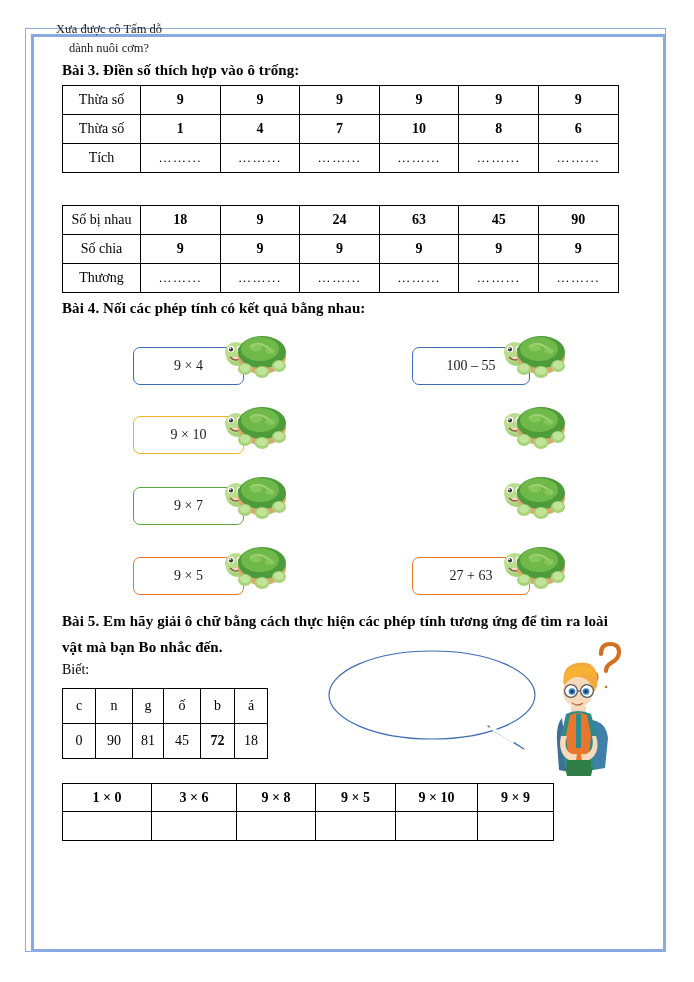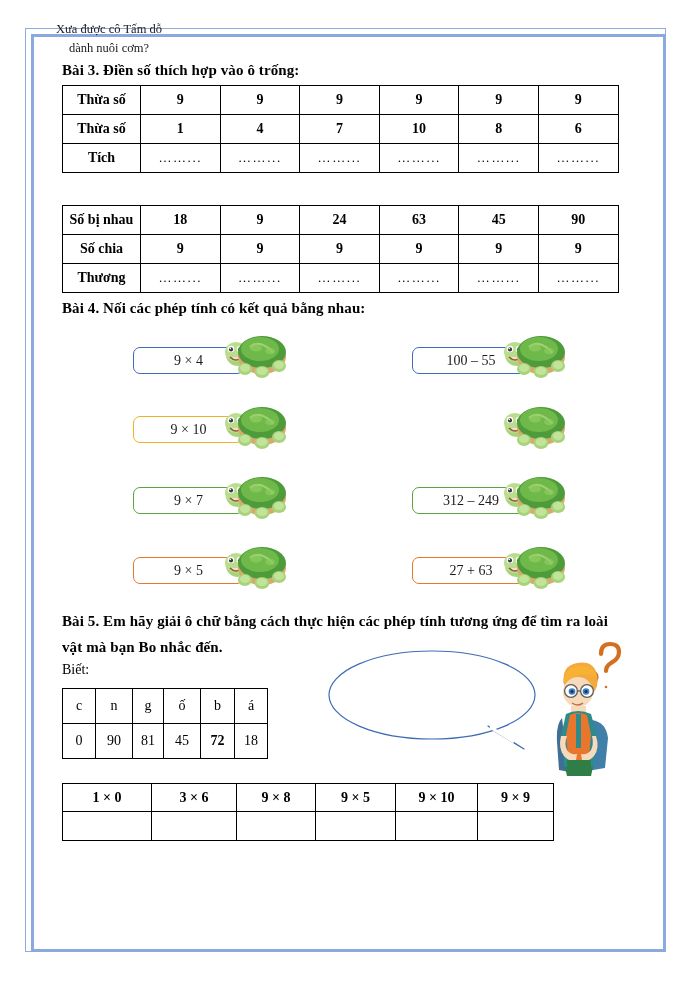--- a/index.html
+++ b/index.html
@@ -51,31 +51,31 @@
   }
   table.grid td {
     border: 1px solid #000;
     text-align: center;
     vertical-align: middle;
     font-size: 14px;
     font-weight: bold;
     color: #000;
     height: 29px;
   }
-  table.grid td.label { font-weight: bold; }
+  table.grid td.label { font-weight: normal; }
   table.grid td.dots {
     font-weight: normal;
     letter-spacing: 1.6px;
     font-size: 13px;
   }
 
   
   .match-box {
     position: absolute;
-    width: 111px; height: 27px;
+    width: 111px; height: 38px;
     border-radius: 7px;
     background: transparent;
     display: flex;
     align-items: center;
     justify-content: center;
     font-size: 14px;
     color: #1a1a1a;
     z-index: 3;
     text-align: right;
   }
@@ -214,21 +214,20 @@
     </table>
 
     <div class="q-head" style="left:62px; top:300px;">Bài 4. Nối các phép tính có kết quả bằng nhau:</div>
 
     <div class="match-box bc-blue" style="left:133px; top:347px;">9 × 4</div>
     <div class="match-box bc-yellow" style="left:133px; top:416px;">9 × 10</div>
     <div class="match-box bc-green" style="left:133px; top:487px;">9 × 7</div>
     <div class="match-box bc-orange" style="left:133px; top:557px;">9 × 5</div>
 
     <div class="match-box wide bc-blue" style="left:412px; top:347px;">100 – 55</div>
-    <div class="match-box wide bc-green" style="left:412px; top:487px;">312 – 249</div>
     <div class="match-box wide bc-orange" style="left:412px; top:557px;">27 + 63</div>
 
     <svg class="turtle" style="left:216px; top:325px;" viewBox="0 0 72 58">
       <g>
         <ellipse cx="22" cy="30" rx="12" ry="11" fill="#a8d37a"></ellipse>
         <ellipse cx="20" cy="27" rx="11" ry="10" fill="#b9dd8d"></ellipse>
         <circle cx="15" cy="24" r="3.3" fill="#ffffff"></circle>
           <circle cx="15" cy="24.4" r="2.1" fill="#3a3a3a"></circle>
           <circle cx="14.3" cy="23.5" r="0.8" fill="#fff"></circle>
         <circle cx="24" cy="24" r="3.3" fill="#ffffff"></circle>

